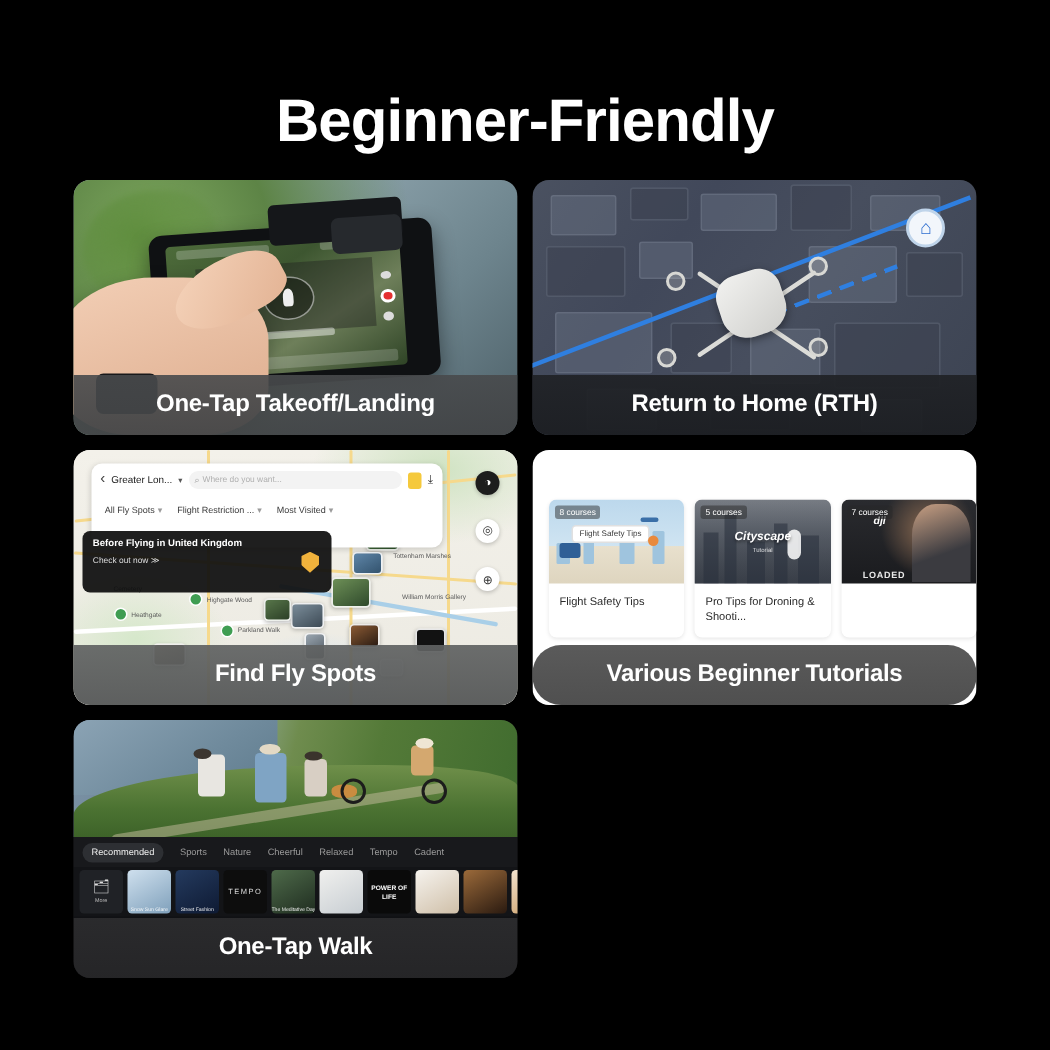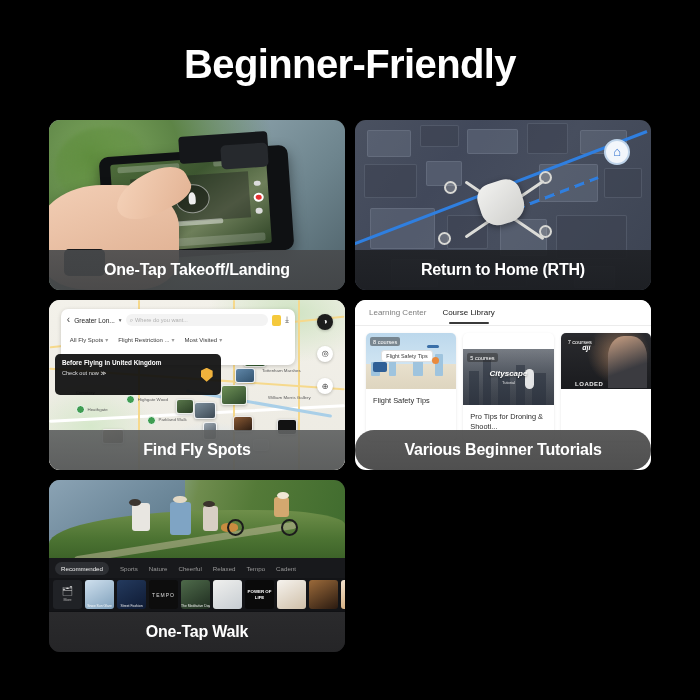--- a/index.html
+++ b/index.html
@@ -5,21 +5,21 @@
   * { box-sizing: border-box; margin: 0; padding: 0; }
   html, body {
     width: 700px; height: 700px;
     background: #000;
     font-family: "Liberation Sans", sans-serif;
     overflow: hidden;
   }
   .page { position: relative; width: 700px; height: 700px; background: #000; }
 
   .page-title {
-    position: absolute; top: 42px; left: 0; width: 700px;
+    position: absolute; top: 59px; left: 0; width: 700px;
     text-align: center;
     color: #ffffff;
     font-size: 40px;
     font-weight: 700;
     letter-spacing: -0.6px;
   }
 
   .grid {
     position: absolute; left: 49px; top: 120px;
     width: 602px; height: 532px;
@@ -401,21 +401,20 @@
     border: 1px solid #e0e0e0;
   }
   .th1 .dr { position: absolute; left: 68%; top: 21%; width: 12px; height: 3px; background: #3a6fa8; border-radius: 2px; }
   .th1 .orb { position: absolute; left: 73%; top: 43%; width: 7px; height: 7px; background: #e98a3d; border-radius: 50%; }
   .th1 .bld { position: absolute; bottom: 24%; background: #9fc4de; border-radius: 1px; }
   .th1 .cam { position: absolute; left: 8%; top: 52%; width: 14px; height: 10px; background: #2f5f96; border-radius: 2px; }
   .th2 {
     background:
       linear-gradient(to bottom, rgba(20,25,35,.18), rgba(20,25,35,.42)),
       linear-gradient(to bottom, #8d9299 0%, #6f757e 40%, #525861 100%);
-    margin-top: 16px;
   }
   .th2 .wm { position: absolute; left: 50%; top: 36%; transform: translateX(-50%);
     color: #fff; font-size: 8px; font-style: italic; font-weight: 700; text-shadow: 0 1px 2px rgba(0,0,0,.5); }
   .th2 .wm2 { position: absolute; left: 50%; top: 56%; transform: translateX(-50%);
     color: rgba(255,255,255,.8); font-size: 4px; }
   .th2 .tw { position: absolute; bottom: 0; background: rgba(40,48,60,0.55); }
   .th2 .pill { position: absolute; right: 22%; top: 36%; width: 9px; height: 20px; background: rgba(255,255,255,.85); border-radius: 5px; }
   .th3 {
     background:
       radial-gradient(circle at 64% 36%, #8a6a52 0%, rgba(30,30,34,0) 46%),
@@ -621,24 +620,20 @@
 
         <div class="rbtn dark" style="top:8%">◑</div>
         <div class="rbtn" style="top:27%">◎</div>
         <div class="rbtn" style="top:46%">⊕</div>
       </div>
       <div class="caption cap-mid">Find Fly Spots</div>
     </div>
 
     <div class="card">
       <div class="card-media learn">
-        <div class="tabs">
-          <span class="lt">Learning Center</span>
-          <span class="lt active">Course Library</span>
-        </div>
         <div class="courses">
           <div class="course">
             <div class="thumb th1">
               <span class="badge">8 courses</span>
               <span class="bld" style="left:6%;width:9px;height:14px"></span>
               <span class="bld" style="left:26%;width:7px;height:20px"></span>
               <span class="bld" style="left:52%;width:10px;height:16px"></span>
               <span class="bld" style="left:76%;width:8px;height:22px"></span>
               <span class="cam"></span>
               <span class="dr"></span>

